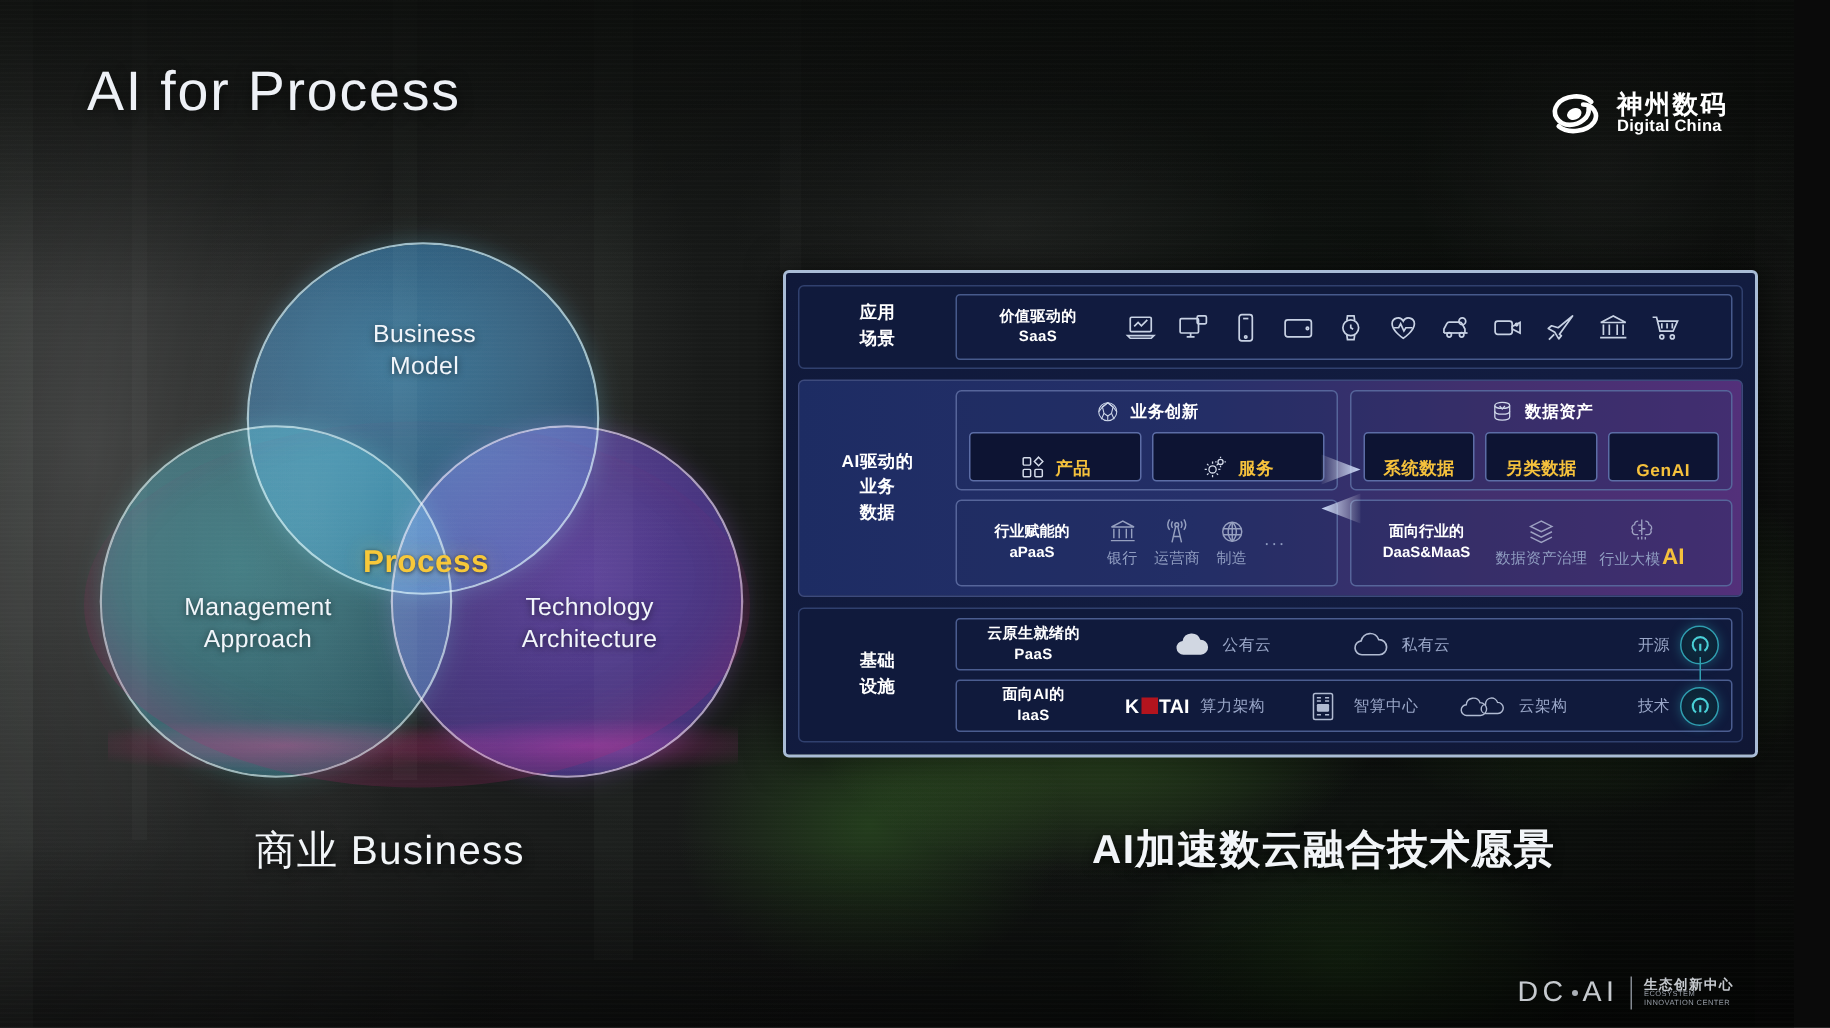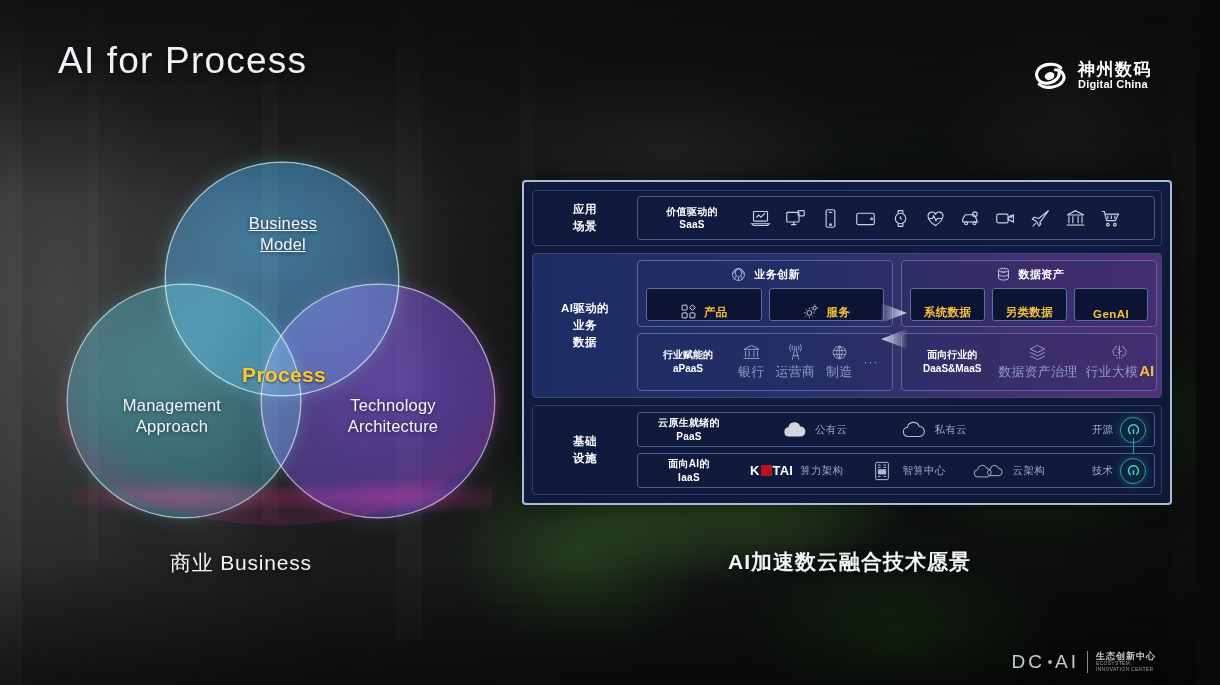--- a/index.html
+++ b/index.html
@@ -138,40 +138,40 @@
   .venn-label {
     position: absolute;
     text-align: center;
     color: #f1f5fa;
     font-size: 16.5px;
     line-height: 1.28;
     letter-spacing: .2px;
     text-shadow: 0 1px 5px rgba(0,0,0,.55);
     z-index: 6;
   }
-  .venn-label.top   { left: 150px; top: 50px;  width: 142px; text-decoration: underline; }
+  .venn-label.top   { left: 150px; top: 50px;  width: 142px; }
   .venn-label.left  { left: 20px;  top: 232px; width: 180px; }
   .venn-label.right { left: 240px; top: 232px; width: 182px; }
   .venn-center {
     position: absolute;
     left: 148px; top: 200px; width: 148px;
     text-align: center;
     z-index: 7;
     font-size: 21px;
     font-weight: 700;
     color: #f7c83a;
     letter-spacing: .3px;
     text-shadow: 0 1px 3px rgba(0,0,0,.6), 0 0 14px rgba(247,200,58,.3);
   }
 
   
   .caption {
     position: absolute;
     color: #f2f5f8;
-    font-size: 21px;
+    font-size: 27px;
     font-weight: 400;
     letter-spacing: .8px;
     text-shadow: 0 2px 8px rgba(0,0,0,.8);
     white-space: nowrap;
     text-align: right;
   }
   .caption.left-cap  { left: 170px; top: 549px; }
   .caption.right-cap { left: 728px; top: 548px; font-weight: 700; letter-spacing: 1px; }
 
   
@@ -296,21 +296,21 @@
   .feat-row { display: flex; align-items: center; gap: 2px; }
   .feat-tag {
     flex: none; width: 84px; text-align: center;
     color: #ffffff; font-size: 10px; font-weight: 700; line-height: 1.35;
   }
   .feat-items { display: flex; align-items: center; gap: 11px; margin-left: 6px; }
   .feat {
     display: flex; flex-direction: column; align-items: center; gap: 1px;
   }
   .feat .ic { width: 19px; height: 19px; opacity: .72; }
-  .feat .cap { color: #8f9cc0; font-size: 13px; letter-spacing: .2px; white-space: nowrap; }
+  .feat .cap { color: #8f9cc0; font-size: 10px; letter-spacing: .2px; white-space: nowrap; }
   .ellipsis { color: #8f9cc0; font-size: 12px; letter-spacing: 1px; align-self: center; }
 
   .feat-ai {
     display: flex; align-items: baseline; gap: 1px;
   }
   .feat-ai .ai { color: #f5c13c; font-size: 15px; font-weight: 700; }
 
   .connector {
     position: absolute;
     left: 50%; top: 50%;

